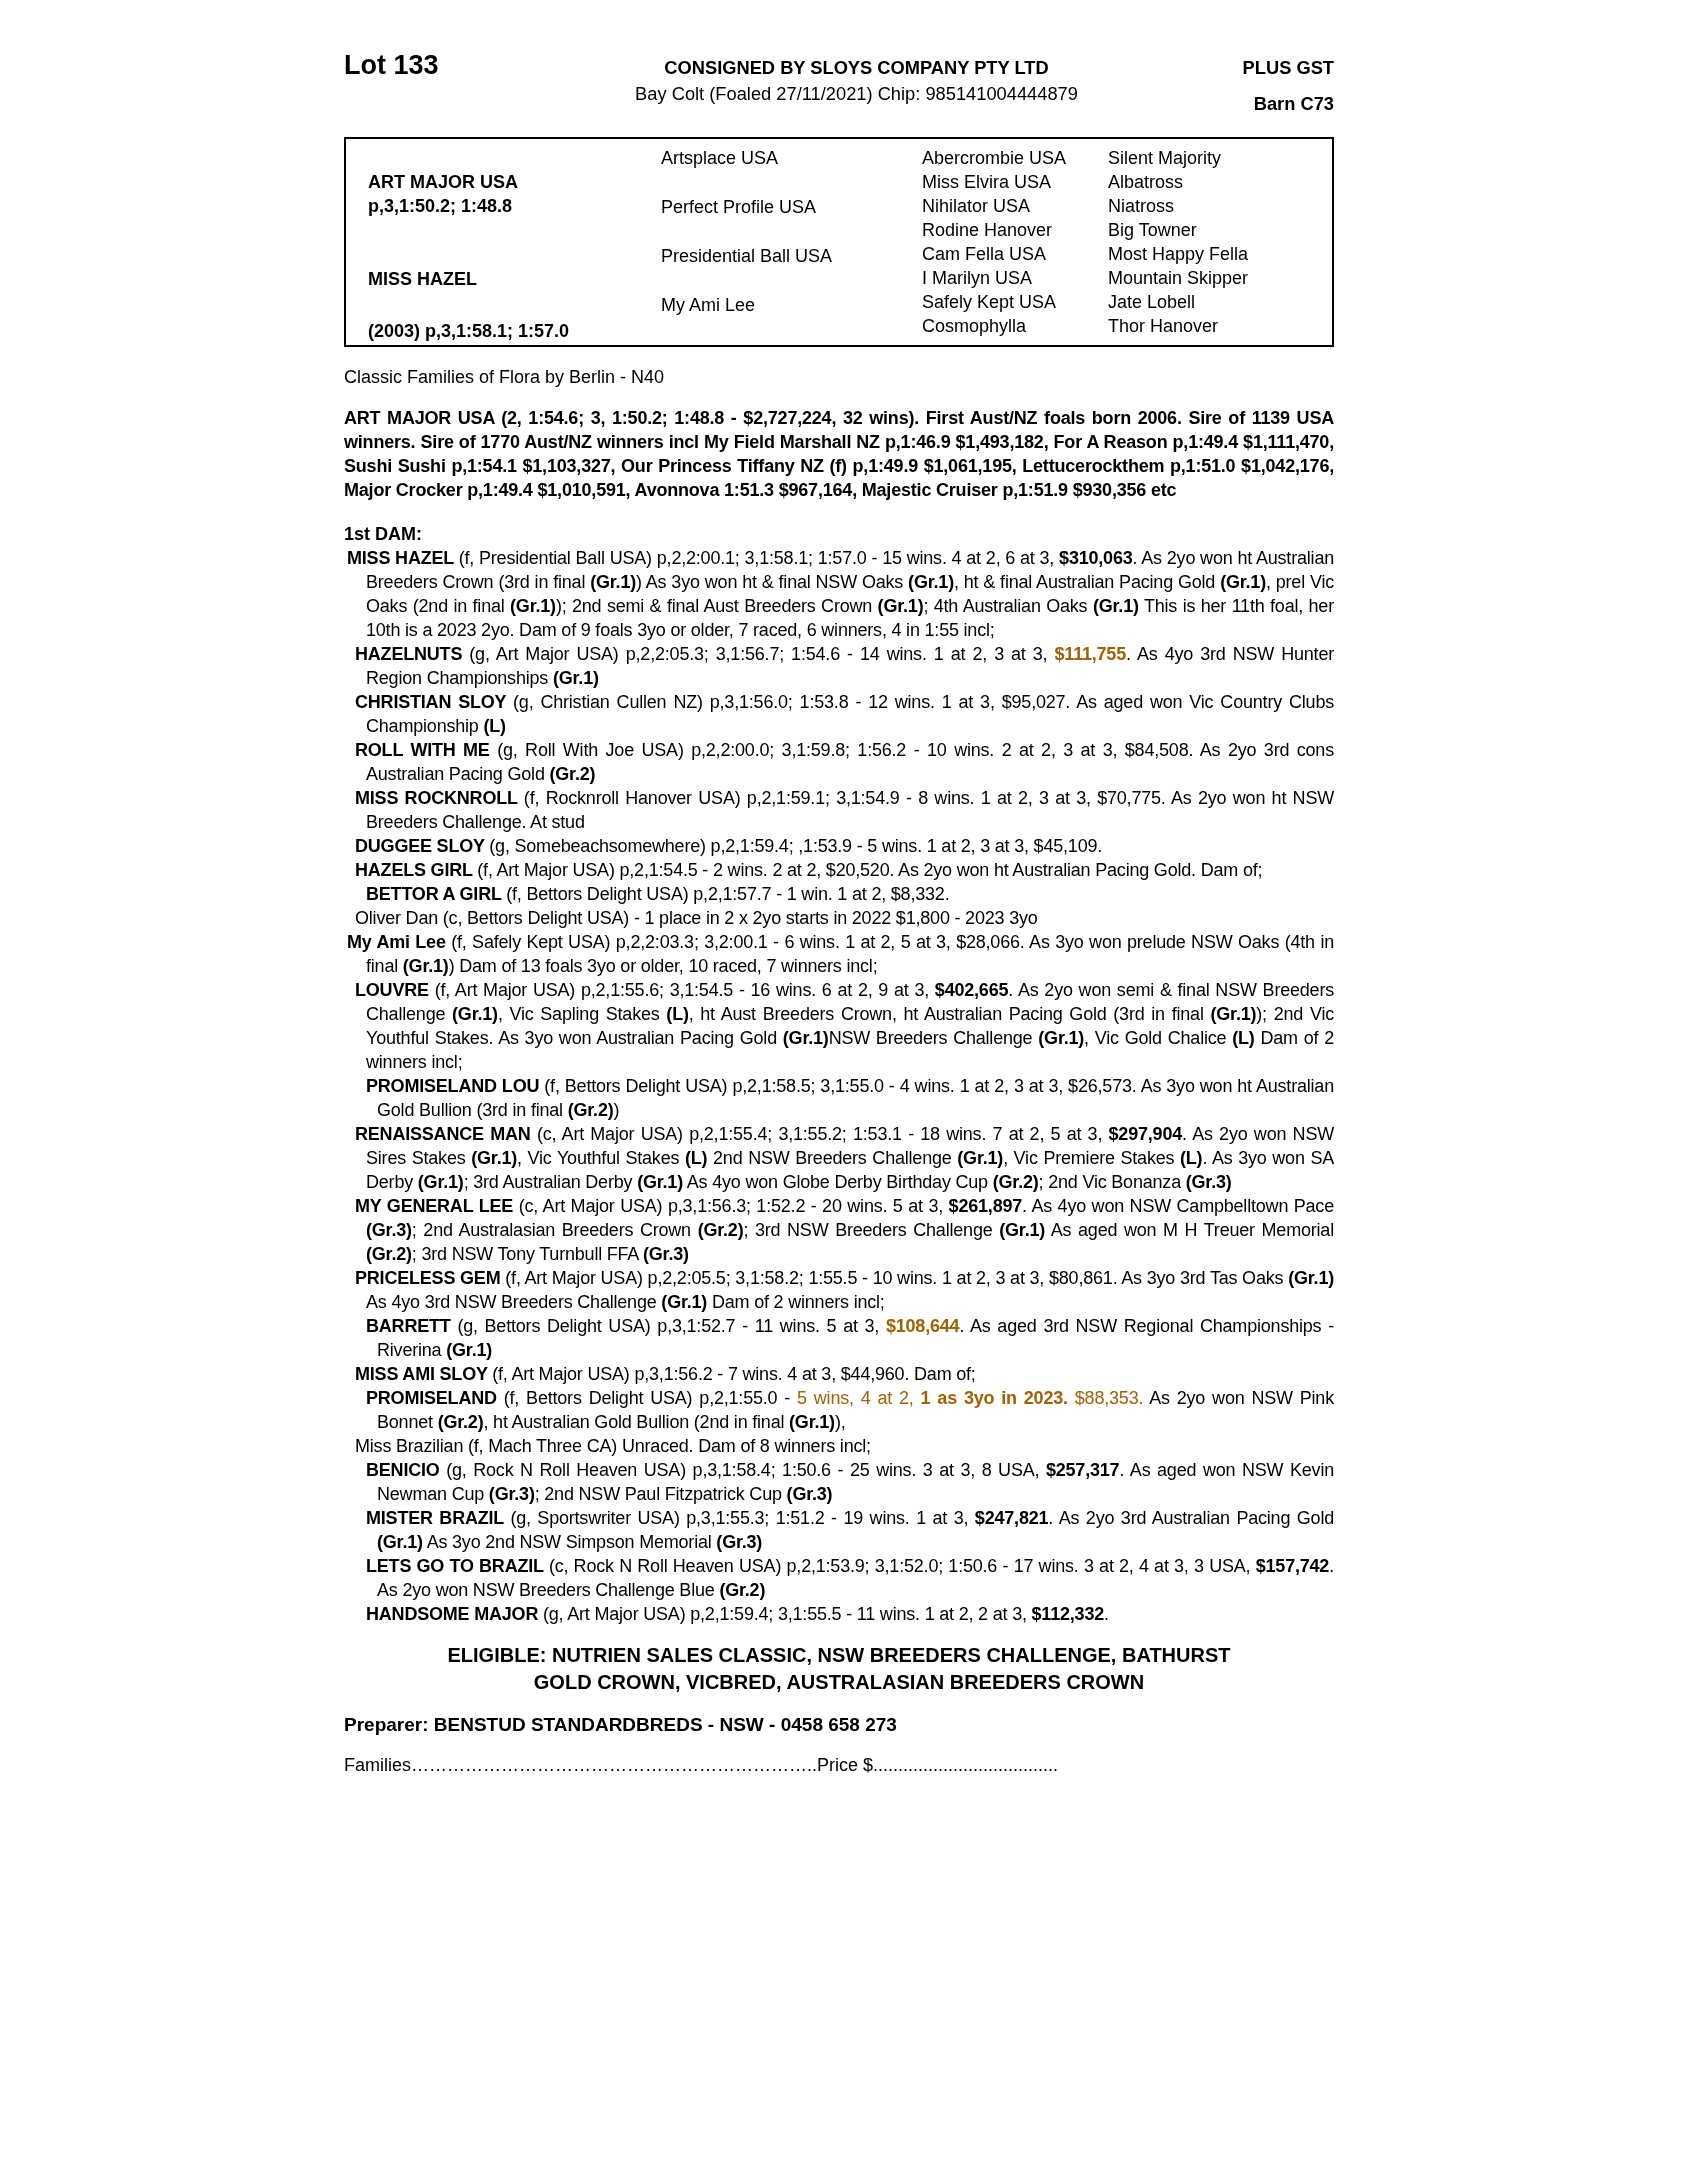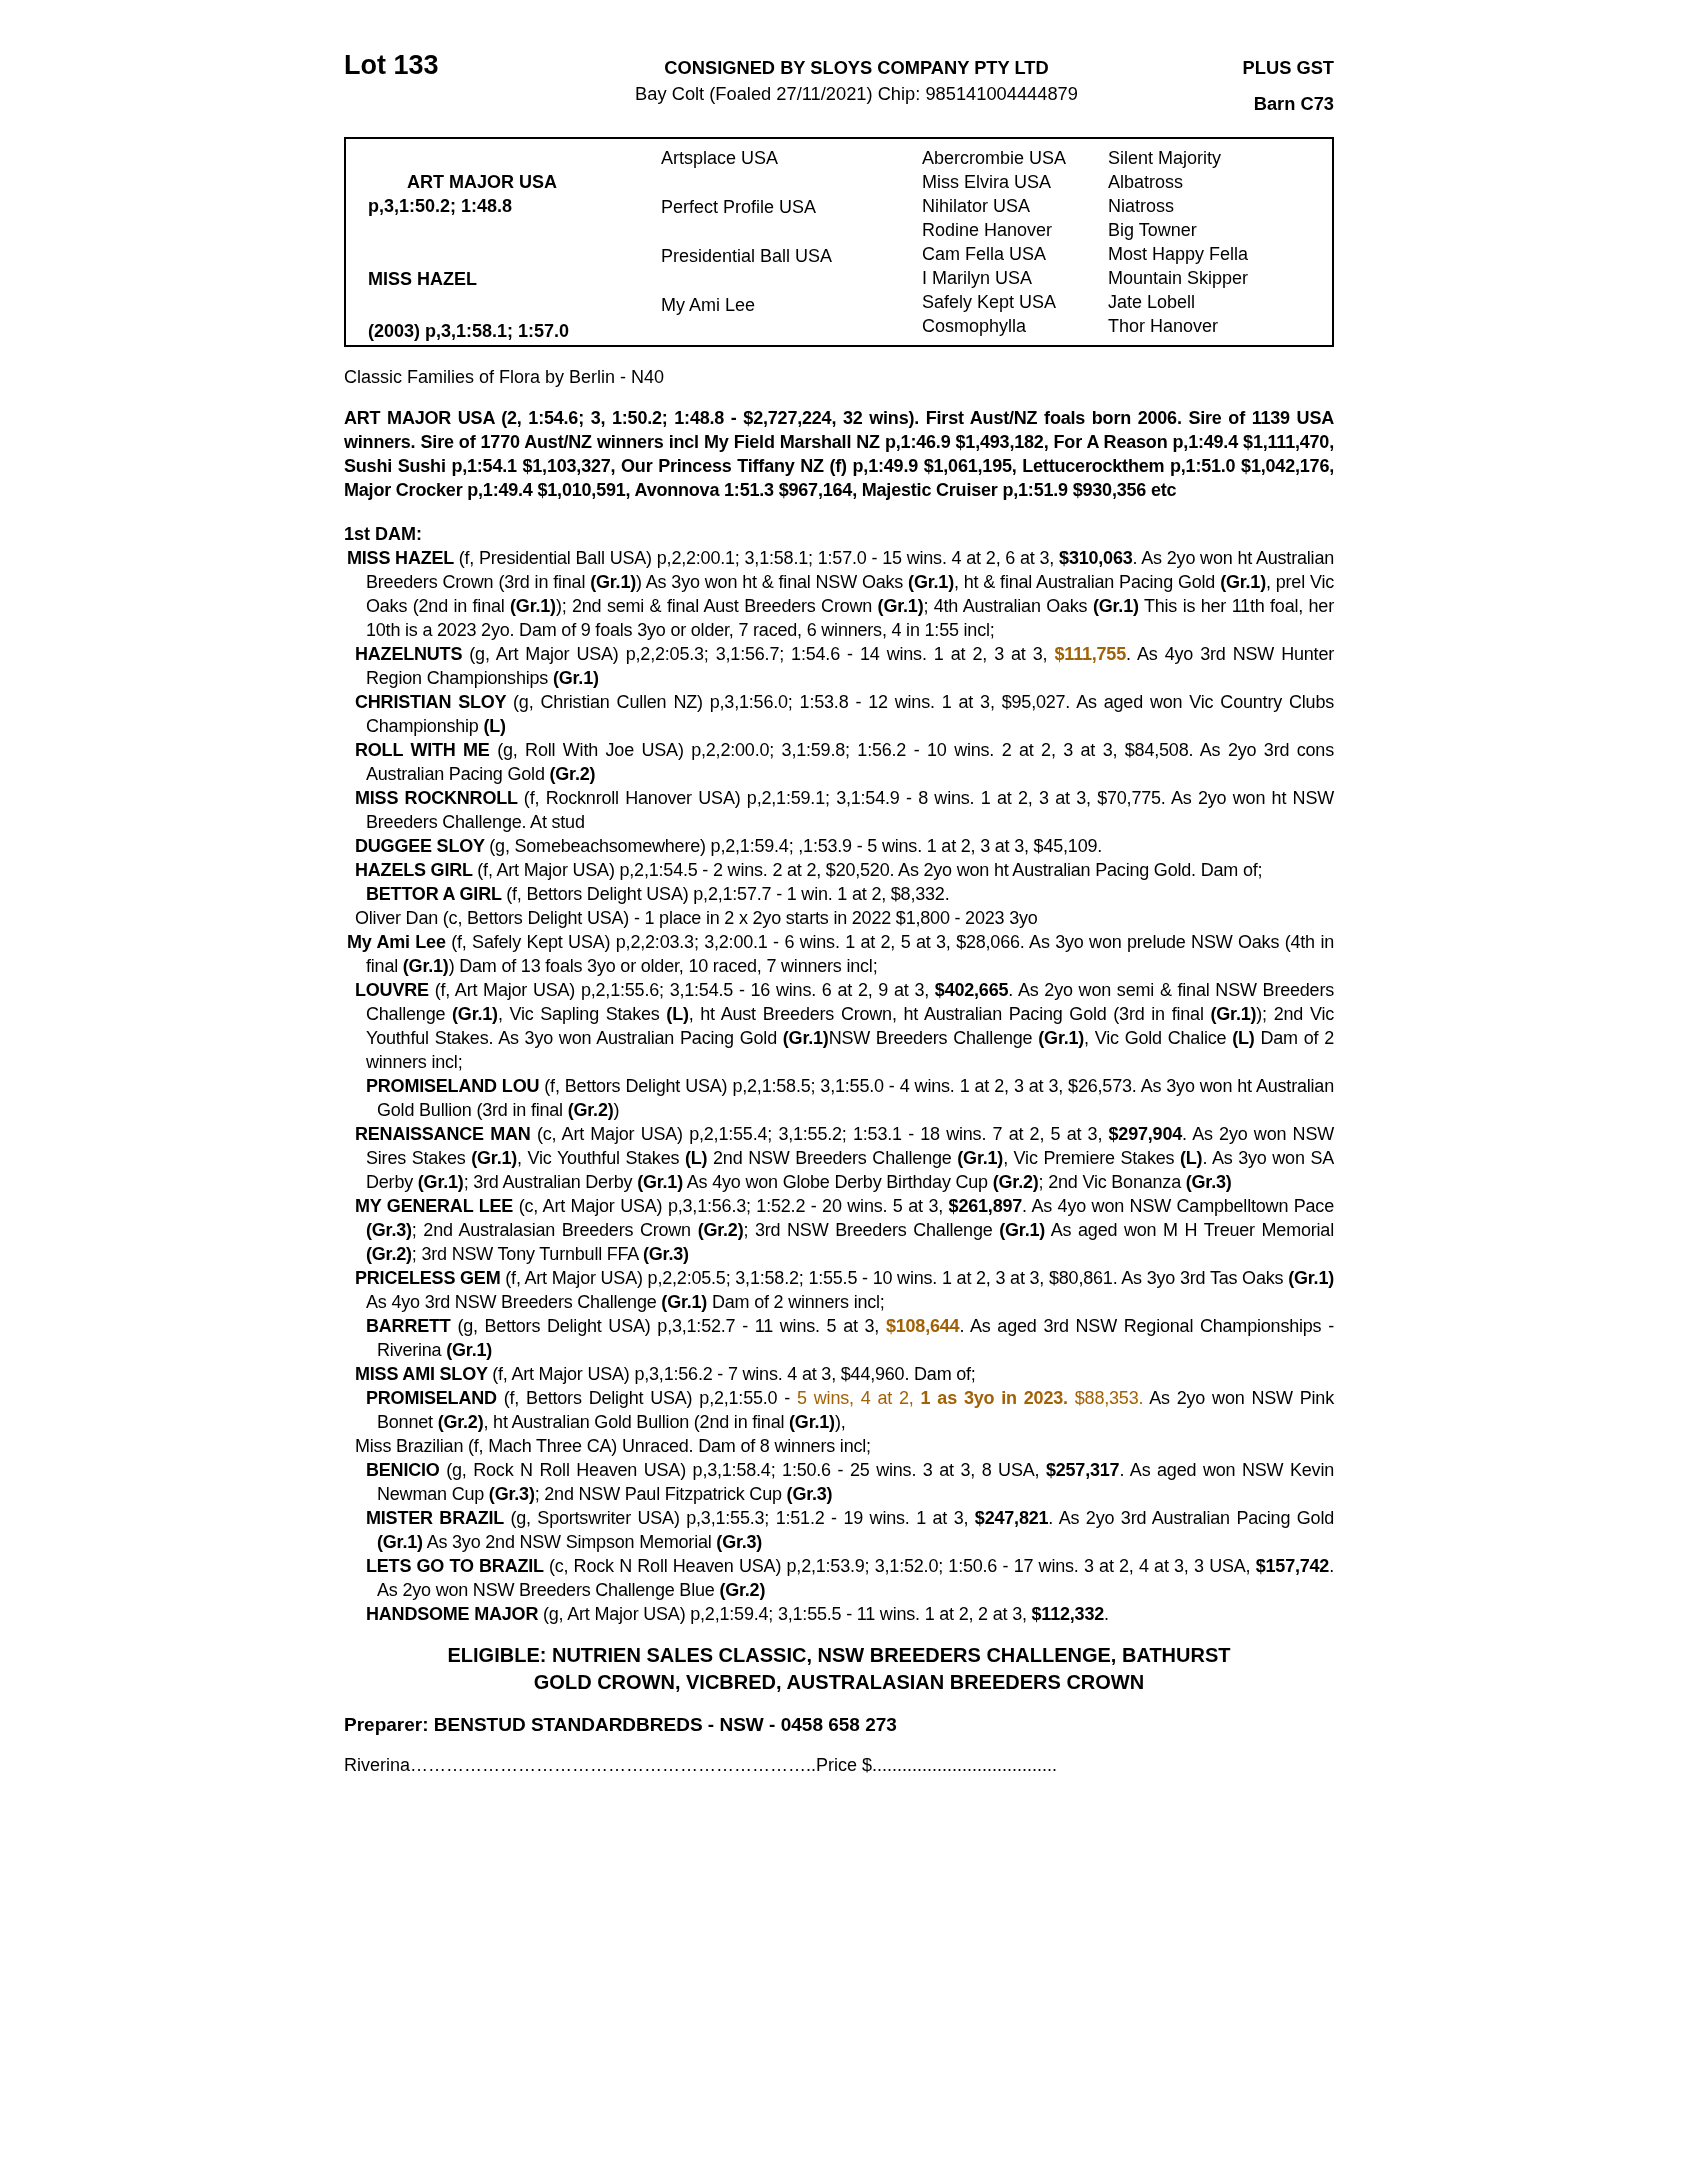--- a/index.html
+++ b/index.html
@@ -54,21 +54,21 @@
         <div class="consigned">CONSIGNED BY SLOYS COMPANY PTY LTD</div>
         <div class="subline">Bay Colt (Foaled 27/11/2021) Chip: 985141004444879</div>
       </div>
       <div class="hdr-right">
         <div class="gst">PLUS GST</div>
         <div class="barn">Barn C73</div>
       </div>
     </div>
 
     <div class="ped-table">
-      <div class="tcell tbold" style="left:22px;top:31px;margin-left:39px;">ART MAJOR USA</div>
+      <div class="tcell tbold" style="left:22px;top:31px;">ART MAJOR USA</div>
       <div class="tcell tbold" style="left:22px;top:55px;">p,3,1:50.2; 1:48.8</div>
       <div class="tcell tbold" style="left:22px;top:128px;">MISS HAZEL</div>
       <div class="tcell tbold" style="left:22px;top:152px;margin-top:28px;">(2003) p,3,1:58.1; 1:57.0</div>
       <div class="tcell gen2-col" style="left:315px;top:7px;">
           <div>Artsplace USA</div>
           <div>Perfect Profile USA</div>
           <div>Presidential Ball USA</div>
           <div>My Ami Lee</div>
         </div>
       <div class="tcell gen-col" style="left:576px;top:7px;">
@@ -121,17 +121,17 @@
         <p class="entry lvl3"><span class="b">MISTER BRAZIL </span><span>(g, Sportswriter USA) p,3,1:55.3; 1:51.2 - 19 wins. 1 at 3, </span><span class="b">$247,821</span><span>. As 2yo 3rd Australian Pacing Gold </span><span class="b">(Gr.1)</span><span> As 3yo 2nd NSW Simpson Memorial </span><span class="b">(Gr.3)</span></p>
         <p class="entry lvl3"><span class="b">LETS GO TO BRAZIL </span><span>(c, Rock N Roll Heaven USA) p,2,1:53.9; 3,1:52.0; 1:50.6 - 17 wins. 3 at 2, 4 at 3, 3 USA, </span><span class="b">$157,742</span><span>. As 2yo won NSW Breeders Challenge Blue </span><span class="b">(Gr.2)</span></p>
         <p class="entry lvl3"><span class="b">HANDSOME MAJOR </span><span>(g, Art Major USA) p,2,1:59.4; 3,1:55.5 - 11 wins. 1 at 2, 2 at 3, </span><span class="b">$112,332</span><span>.</span></p>
       </div>
 
     <div class="eligible">
       <div>ELIGIBLE: NUTRIEN SALES CLASSIC, NSW BREEDERS CHALLENGE, BATHURST</div>
       <div>GOLD CROWN, VICBRED, AUSTRALASIAN BREEDERS CROWN</div>
     </div>
     <p class="preparer">Preparer: BENSTUD STANDARDBREDS - NSW - 0458 658 273</p>
-    <p class="purchase-line"><span>Riverina</span><span>…………………………………………………………..</span><span>Price $</span><span>.....................................</span></p>
+    <p class="purchase-line"><span>Families</span><span>…………………………………………………………..</span><span>Price $</span><span>.....................................</span></p>
 
   </div>
 </div>
 
 
 </body></html>

